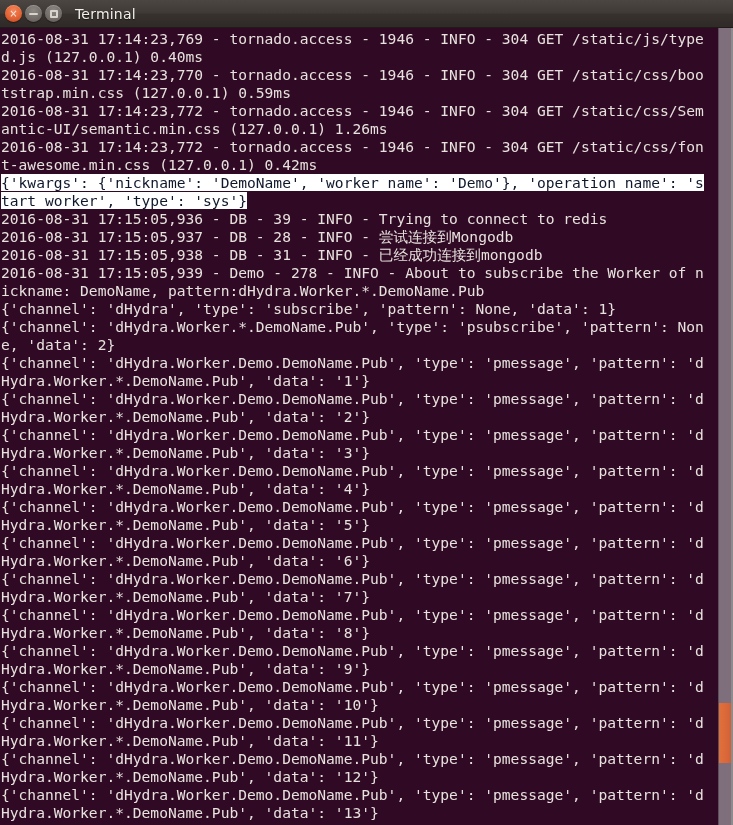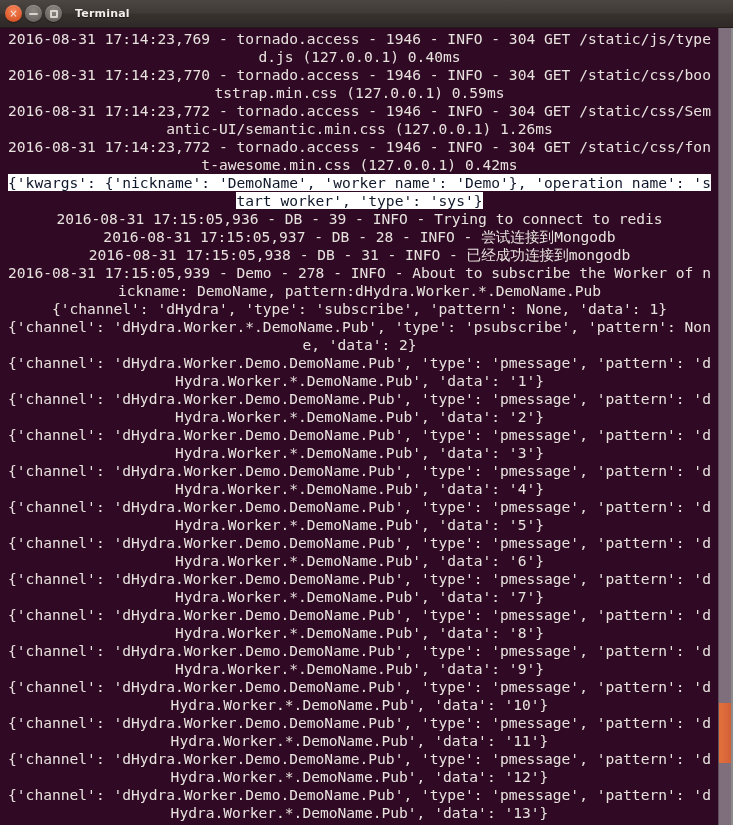--- a/index.html
+++ b/index.html
@@ -81,33 +81,32 @@
     height: 8px;
     box-sizing: border-box;
     border: 2px solid #d9d3ce;
     border-radius: 1px;
   }
 
   #window-title {
     margin-left: 10px;
     color: #f2eeea;
     font-family: "DejaVu Sans", "Liberation Sans", sans-serif;
-    font-size: 11px;
-    font-weight: bold;
+    font-size: 14px;
+    font-weight: normal;
     text-shadow: 0 1px 1px rgba(0,0,0,0.6);
     letter-spacing: 0.2px;
   }
 
   
   #terminal-body {
     position: relative;
     height: 797px;
     background: #300a24;
     overflow: hidden;
-    text-align: center;
   }
 
   #terminal-output {
     position: absolute;
     left: 0;
     top: 0;
     right: 15px;
     padding: 2px 0 0 1px;
     color: #e8e2de;
     font-family: "DejaVu Sans Mono", "Liberation Mono", monospace;

